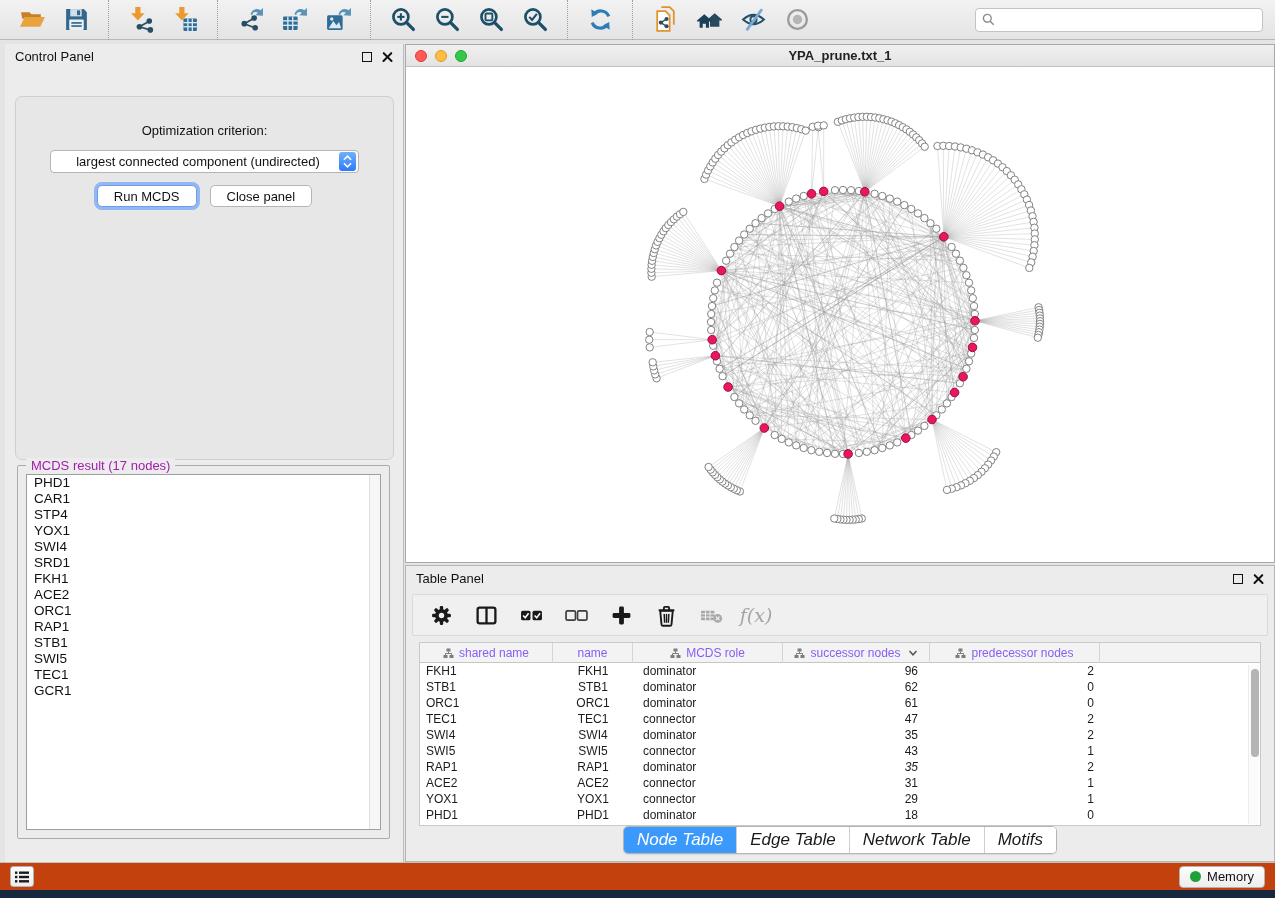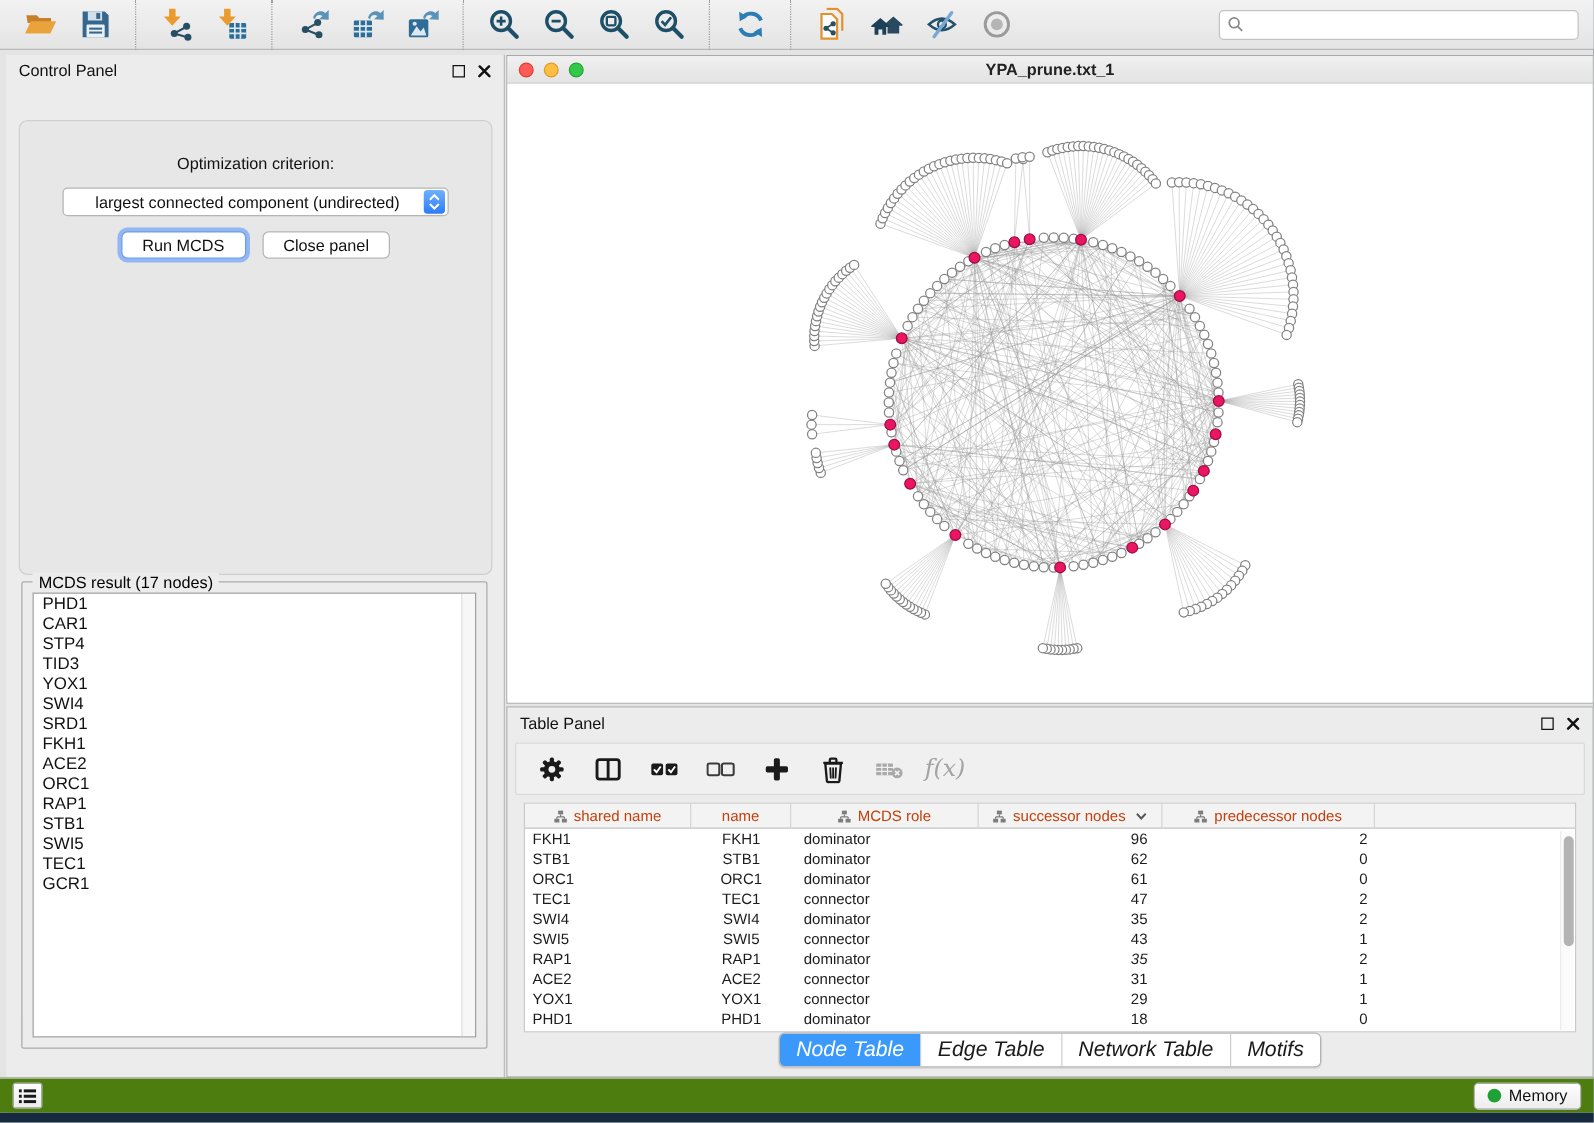--- a/index.html
+++ b/index.html
@@ -54,21 +54,21 @@
     align-items:center; justify-content:center; gap:1px; }
   .sel-stepper svg { width:9px; height:6px; }
   .btn-row { display:flex; justify-content:center; gap:13px; margin-top:12px; }
   .mac-btn { height:22px; padding:0 16px; background:#fff; border:1px solid #b5b5b5; border-radius:5px;
     font-size:13px; color:#111; display:flex; align-items:center; }
   .mac-btn.focused { box-shadow:0 0 0 3px rgba(77,144,254,.55); border-color:#6d9eeb; }
 
   .result-group { position:absolute; left:12px; right:13px; top:421px; bottom:23px;
     border:1px solid #ababab; border-radius:2px; }
   .result-legend { position:absolute; top:-8px; left:8px; background:#ececec; padding:0 5px;
-    font-size:13px; color:#000000; }
+    font-size:13px; color:#a21caf; }
   .result-list { position:absolute; inset:8px 8px 8px 8px; background:#fff; border:1px solid #9f9f9f;
     overflow:hidden; position:absolute; }
   .result-scroll { position:absolute; right:0; top:0; bottom:0; width:11px; background:#f7f7f7;
     border-left:1px solid #e0e0e0; }
   .list-item { font-size:13.5px; color:#111; padding:0 0 0 7px; line-height:16px; }
 
   
   .network-window { position:absolute; left:405px; top:44px; width:870px; height:519px;
     background:#fff; border:1px solid #a9a9a9; }
   .titlebar { height:22px; background:linear-gradient(180deg,#f0f0f0,#e3e3e3); border-bottom:1px solid #c2c2c2;
@@ -87,40 +87,40 @@
     background:#ececec; border:1px solid #b5b5b5; }
   .tp-toolbar { position:absolute; left:6px; right:6px; top:28px; height:42px; background:#f0f0f0;
     border:1px solid #dadada; border-radius:2px; display:flex; align-items:center; padding-left:14px; gap:17px; }
   .tp-btn { width:28px; height:28px; display:flex; align-items:center; justify-content:center; }
   .tp-btn svg { width:23px; height:23px; }
   .fx-label { font-family:"DejaVu Serif",serif; font-style:italic; font-size:19px; color:#a3a3a3; }
 
   .table-wrap { position:absolute; left:13px; right:13px; top:76px; bottom:35px; background:#fff;
     border:1px solid #c9c9c9; overflow:hidden; }
   .thead { display:flex; height:20px; border-bottom:1px solid #c6c6c6; background:#f3f3f3; }
-  .th { display:flex; align-items:center; justify-content:center; gap:5px; font-size:12px; color:#c2410c;
+  .th { display:flex; align-items:center; justify-content:center; gap:5px; font-size:12px; color:#8b5cf6;
     border-right:1px solid #d5d5d5; height:20px; }
   .th.filler { flex:1; border-right:none; }
   .th svg.tree { width:11px; height:11px; }
   .th svg.sort { width:10px; height:8px; margin-left:2px; }
   .tr { display:flex; height:16px; align-items:center; }
   .td { font-size:12px; color:#1c1c1c; height:16px; line-height:16px; white-space:nowrap; overflow:hidden; }
   .td.c0 { padding-left:6px; } .td.c2 { padding-left:10px; }
   .td.c1 { text-align:center; }
   .td.c3 { text-align:right; padding-right:12px; }
   .td.c4 { text-align:right; padding-right:6px; }
   .vscroll { position:absolute; top:22px; right:1px; width:11px; bottom:1px; background:#fbfbfb;
     border-left:1px solid #ececec; }
   .vthumb { position:absolute; left:1.5px; width:8px; top:4px; height:88px; background:#b4b4b4; border-radius:4px; }
 
   .tp-tabs { position:absolute; left:0; right:0; bottom:7px; display:flex; justify-content:center; }
   .tp-tabs .tab { padding:3px 13px; font-size:17px;font-style:italic; }
 
   
-  .statusbar { position:absolute; left:0; right:0; top:862px; height:28px; background:#4d7c0f;
+  .statusbar { position:absolute; left:0; right:0; top:862px; height:28px; background:#c2410c;
     border-top:1px solid #c2c2c2; display:flex; align-items:center; padding:0 10px; }
   .status-left-btn { width:24px; height:21px; background:linear-gradient(180deg,#fdfdfd,#ededed);
     border:1px solid #b3b3b3; border-radius:3px; display:flex; align-items:center; justify-content:center; }
   .status-left-btn svg { width:14px; height:12px; }
   .status-spacer { flex:1; }
   .memory-btn { height:22px; background:linear-gradient(180deg,#fdfdfd,#ededed); border:1px solid #b3b3b3;
     border-radius:4px; display:flex; align-items:center; gap:6px; padding:0 10px; font-size:13px; color:#111; }
   .mem-dot { width:11px; height:11px; border-radius:50%; background:var(--memory-green); }
 </style>
 </head>
@@ -325,21 +325,20 @@
         </div>
       </div>
     </div>
     <div class="result-group">
       <div class="result-legend">MCDS result (17 nodes)</div>
       <div class="result-list">
         <div>
             <div class="list-item">PHD1</div>
             <div class="list-item">CAR1</div>
             <div class="list-item">STP4</div>
-            <div class="list-item">TID3</div>
             <div class="list-item">YOX1</div>
             <div class="list-item">SWI4</div>
             <div class="list-item">SRD1</div>
             <div class="list-item">FKH1</div>
             <div class="list-item">ACE2</div>
             <div class="list-item">ORC1</div>
             <div class="list-item">RAP1</div>
             <div class="list-item">STB1</div>
             <div class="list-item">SWI5</div>
             <div class="list-item">TEC1</div>

